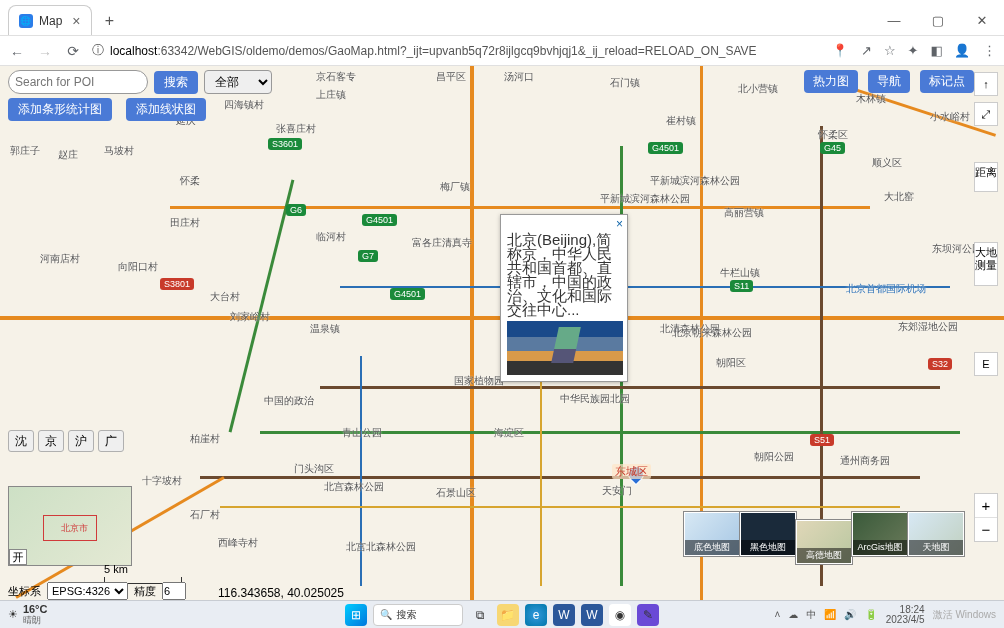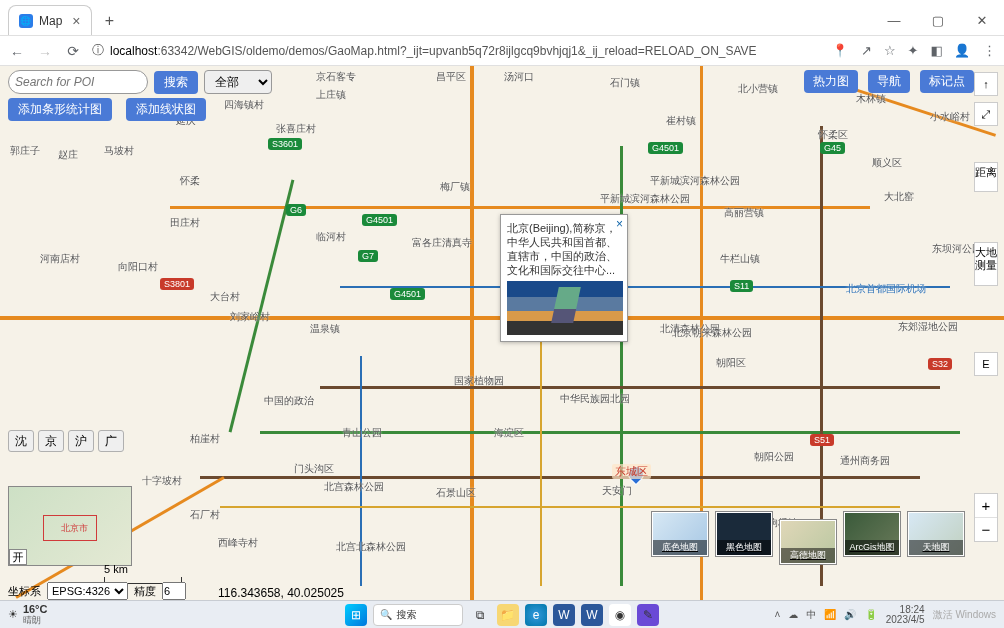--- a/index.html
+++ b/index.html
@@ -26,21 +26,21 @@
 .road.orange{ background:#e68a1f; }
 .road.green{ background:#3a8a3a; }
 .road.blue{ background:#2a6fb5; }
 .road.dark{ background:#6b4a2f; }
 .place { position:absolute; font-size:10px; color:#555; white-space:nowrap; text-shadow:0 0 2px #fff; }
 .hw-badge { position:absolute; font-size:9px; color:#fff; background:#1a8a3a; border-radius:3px; padding:1px 4px; }
 .hw-badge.red{ background:#c83a2a; }
 
 
 .search-row { position:absolute; top:4px; left:8px; display:flex; gap:6px; align-items:center; z-index:5; }
-.search-inp { width:140px; height:24px; border:1px solid #999; border-radius:12px; padding:1px 6px; font-size:12px; font-style:italic; color:#888; }
+.search-inp { width:140px; height:24px; border:1px solid #999; border-radius:12px; padding:1px 6px; font-size:12px; color:#888; }
 .btn { background:#4a7ad6; color:#fff; border:none; border-radius:4px; padding:3px 10px; font-size:12px; cursor:pointer; }
 .sel { height:24px; border:1px solid #999; border-radius:4px; font-size:12px; padding:0 16px 0 6px; }
 .second-row { position:absolute; top:32px; left:8px; display:flex; gap:14px; z-index:5; }
 .nav-buttons { position:absolute; top:4px; right:30px; display:flex; gap:10px; z-index:5; }
 .nav-buttons a { color:#fff; background:#4a7ad6; border-radius:4px; padding:3px 9px; font-size:12px; text-decoration:none; }
 
 
 .rtool { position:absolute; right:6px; background:#fff; border:1px solid #ccc; width:24px; display:flex; flex-direction:column; align-items:center; z-index:4;}
 .rtool div { font-size:11px; line-height:13px; text-align:center; padding:3px 0; }
 .zoom { position:absolute; right:6px; bottom:58px; background:#fff; border:1px solid #ccc; width:24px; z-index:4;}
@@ -61,28 +61,28 @@
 .scale { position:absolute; bottom:16px; left:104px; font-size:11px; z-index:5;}
 .scale-bar { border:1px solid #333; border-top:none; width:78px; height:7px; margin-top:2px;}
 .crs { position:absolute; bottom:0; left:8px; font-size:11px; display:flex; gap:6px; align-items:center; z-index:5;}
 .crs select, .crs input { font-size:11px; height:18px; }
 .coords { position:absolute; bottom:0; left:218px; font-size:12px; z-index:5;}
 
 
 .popup { position:absolute; top:148px; left:500px; width:128px; background:#fff; border:1px solid #999; padding:4px 6px 6px; font-size:11px; z-index:6; box-shadow:0 1px 4px rgba(0,0,0,.25);}
 .popup .close { position:absolute; top:2px; right:4px; color:#16a; font-size:12px;}
 .popup a { color:#7a2ad6; text-decoration:underline; font-size:11.5px; line-height:14px;}
-.popup p { font-size:11px; line-height:14px; margin-top:2px; color:#333;}
+.popup p { font-size:15px; line-height:14px; margin-top:14px; color:#333;}
 .popup-img { width:116px; height:54px; margin-top:4px; background:linear-gradient(180deg,#1a4a8a 30%,#5a7aa0 30% 55%,#d89a4a 55% 75%,#333 75%); position:relative;}
 .popup-img::after{content:"";position:absolute;left:48px;top:6px;width:22px;height:36px;background:linear-gradient(180deg,#6a8 0 60%,#557 60%);transform:skewX(-12deg);}
 .marker-pin{position:absolute;top:400px;left:628px;width:16px;height:16px;background:#2a6fd6;border-radius:50% 50% 50% 0;transform:rotate(-45deg);border:1px solid #fff;z-index:5;}
 .center-label{position:absolute;top:398px;left:612px;font-size:11px;color:#c83a2a;background:rgba(255,230,200,.7);padding:0 3px;border-radius:2px;z-index:5;}
 
 
-.thumbs { position:absolute; bottom:36px; right:40px; display:flex; gap:8px; z-index:5;text-decoration:underline;}
+.thumbs { position:absolute; bottom:36px; right:40px; display:flex; gap:0; z-index:5;}
 .thumb { width:56px; height:44px; border:1px solid #fff; outline:1px solid #888; position:relative; font-size:9px; color:#fff; display:flex; align-items:flex-end; justify-content:center;}
 .thumb span{ background:rgba(0,0,0,.5); width:100%; text-align:center; padding:1px 0;}
 .thumb.t1{background:linear-gradient(135deg,#d7e8f4,#a7c7e4);}
 .thumb.t2{background:#1a2a3a;}
 .thumb.t3{background:linear-gradient(135deg,#e0d7b8,#b8c7a0);margin-top:8px;}
 .thumb.t4{background:linear-gradient(135deg,#3a5a3a,#6a7a5a);}
 .thumb.t5{background:linear-gradient(135deg,#d7e8f4,#c0d0c0);}
 
 
 .taskbar { position:absolute; bottom:0; left:0; right:0; height:28px; background:#e9edf3; border-top:1px solid #c8ccd2; display:flex; align-items:center; font-size:11px; color:#333; z-index:10;}
@@ -156,21 +156,21 @@
   <div class="place" style="top:56px;left:276px">张喜庄村</div>
   <div class="place" style="top:48px;left:666px">崔村镇</div>
   <div class="place" style="top:10px;left:610px">石门镇</div>
   <div class="place" style="top:16px;left:738px">北小营镇</div>
   <div class="place" style="top:26px;left:856px">木林镇</div>
   <div class="place" style="top:108px;left:650px">平新城滨河森林公园</div>
   <div class="place" style="top:126px;left:600px">平新城滨河森林公园</div>
   <div class="place" style="top:62px;left:818px">怀柔区</div>
   <div class="place" style="top:90px;left:872px">顺义区</div>
   <div class="place" style="top:140px;left:724px">高丽营镇</div>
-  <div class="place" style="top:186px;left:720px">牛栏山镇</div>
+  <div class="place" style="top:200px;left:720px">牛栏山镇</div>
   <div class="place" style="top:150px;left:170px">田庄村</div>
   <div class="place" style="top:194px;left:118px">向阳口村</div>
   <div class="place" style="top:186px;left:40px">河南店村</div>
   <div class="place" style="top:224px;left:210px">大台村</div>
   <div class="place" style="top:244px;left:230px">刘家峪村</div>
   <div class="place" style="top:256px;left:310px">温泉镇</div>
   <div class="place" style="top:308px;left:454px">国家植物园</div>
   <div class="place" style="top:360px;left:494px">海淀区</div>
   <div class="place" style="top:326px;left:560px">中华民族园北园</div>
   <div class="place" style="top:384px;left:754px">朝阳公园</div>
@@ -182,21 +182,21 @@
   <div class="place" style="top:408px;left:142px">十字坡村</div>
   <div class="place" style="top:442px;left:190px">石厂村</div>
   <div class="place" style="top:366px;left:190px">柏崖村</div>
   <div class="place" style="top:290px;left:716px">朝阳区</div>
   <div class="place" style="top:4px;left:504px">汤河口</div>
   <div class="place" style="top:256px;left:660px">北清森林公园</div>
   <div class="place" style="top:450px;left:758px">马驹桥镇</div>
   <div class="place" style="top:44px;left:930px">小水峪村</div>
   <div class="place" style="top:388px;left:840px">通州商务园</div>
   <div class="place" style="top:260px;left:672px">北京朝来森林公园</div>
-  <div class="place" style="top:474px;left:336px">北宫北森林公园</div>
+  <div class="place" style="top:474px;left:346px">北宫北森林公园</div>
   <div class="place" style="top:78px;left:10px">郭庄子</div>
   <div class="place" style="top:82px;left:58px">赵庄</div>
   <div class="place" style="top:164px;left:316px">临河村</div>
   <div class="place" style="top:124px;left:884px">大北窑</div>
   <div class="place" style="top:170px;left:412px">富各庄清真寺</div>
   <div class="place" style="top:78px;left:104px">马坡村</div>
   <div class="place" style="top:32px;left:224px">四海镇村</div>
   <div class="place" style="top:328px;left:264px">中国的政治</div>
   <div class="place" style="top:216px;left:846px;color:#2a6fb5">北京首都国际机场</div>
   <div class="place" style="top:254px;left:898px">东郊湿地公园</div>

